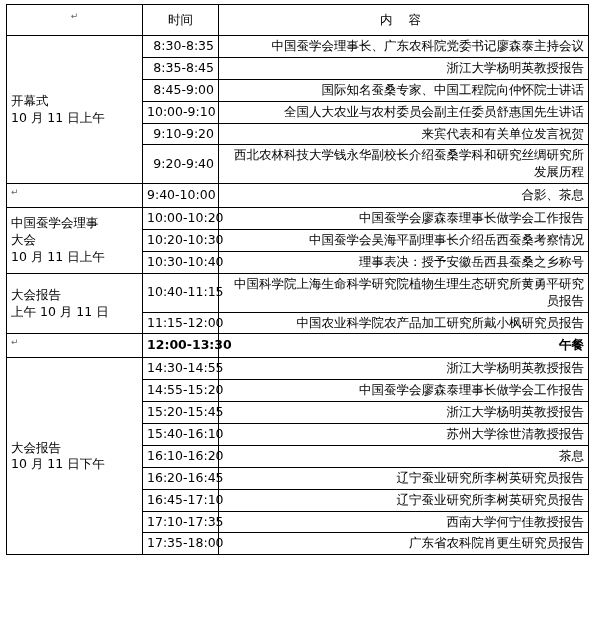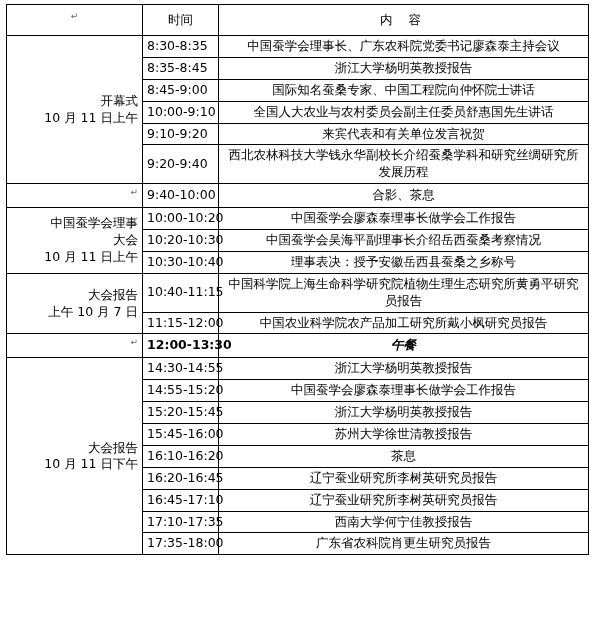--- a/index.html
+++ b/index.html
@@ -34,51 +34,50 @@
     font-size: 12.5px;
     line-height: 1.35;
     vertical-align: middle;
     background: #ffffff;
   }
   col.c-session { width: 136px; }
   col.c-time { width: 76px; }
   col.c-content { width: 370px; }
 
   td.session {
-    text-align: right;
+    text-align: left;
     font-size: 13px;
     line-height: 1.6;
   }
   td.time {
-    text-align: left;
+    text-align: right;
     font-size: 12.5px;
     white-space: nowrap;
     padding-right: 3px;
     margin-left: 8px;
   }
   td.content {
-    text-align: center;
+    text-align: right;
     padding-left: 5px;
   }
   td.header-cell {
     text-align: center;
     font-size: 13.5px;
     height: 26px;
   }
   td.header-cell.spaced {
     letter-spacing: 6px;
   }
   .mark {
     font-size: 9px;
     color: #666666;
     vertical-align: super;
   }
   .bold {
     font-weight: bold;
-    font-style: italic;
   }
   .session-line {
     display: block;
   }
   .lunch-time {
     font-weight: bold;
   }
 </style>
 </head>
 <body>
@@ -147,21 +146,21 @@
         <td class="content">中国蚕学会吴海平副理事长介绍岳西蚕桑考察情况</td>
       </tr>
       <tr>
         <td class="time">10:30-10:40</td>
         <td class="content">理事表决：授予安徽岳西县蚕桑之乡称号</td>
       </tr>
 
       <tr>
         <td class="session" rowspan="2">
           <span class="session-line">大会报告</span>
-          <span class="session-line">上午 10 月 7 日</span>
+          <span class="session-line">上午 10 月 11 日</span>
         </td>
         <td class="time">10:40-11:15</td>
         <td class="content">中国科学院上海生命科学研究院植物生理生态研究所黄勇平研究员报告</td>
       </tr>
       <tr>
         <td class="time">11:15-12:00</td>
         <td class="content">中国农业科学院农产品加工研究所戴小枫研究员报告</td>
       </tr>
 
       <tr>
@@ -180,21 +179,21 @@
       </tr>
       <tr>
         <td class="time">14:55-15:20</td>
         <td class="content">中国蚕学会廖森泰理事长做学会工作报告</td>
       </tr>
       <tr>
         <td class="time">15:20-15:45</td>
         <td class="content">浙江大学杨明英教授报告</td>
       </tr>
       <tr>
-        <td class="time">15:45-16:00</td>
+        <td class="time">15:40-16:10</td>
         <td class="content">苏州大学徐世清教授报告</td>
       </tr>
       <tr>
         <td class="time">16:10-16:20</td>
         <td class="content">茶息</td>
       </tr>
       <tr>
         <td class="time">16:20-16:45</td>
         <td class="content">辽宁蚕业研究所李树英研究员报告</td>
       </tr>

